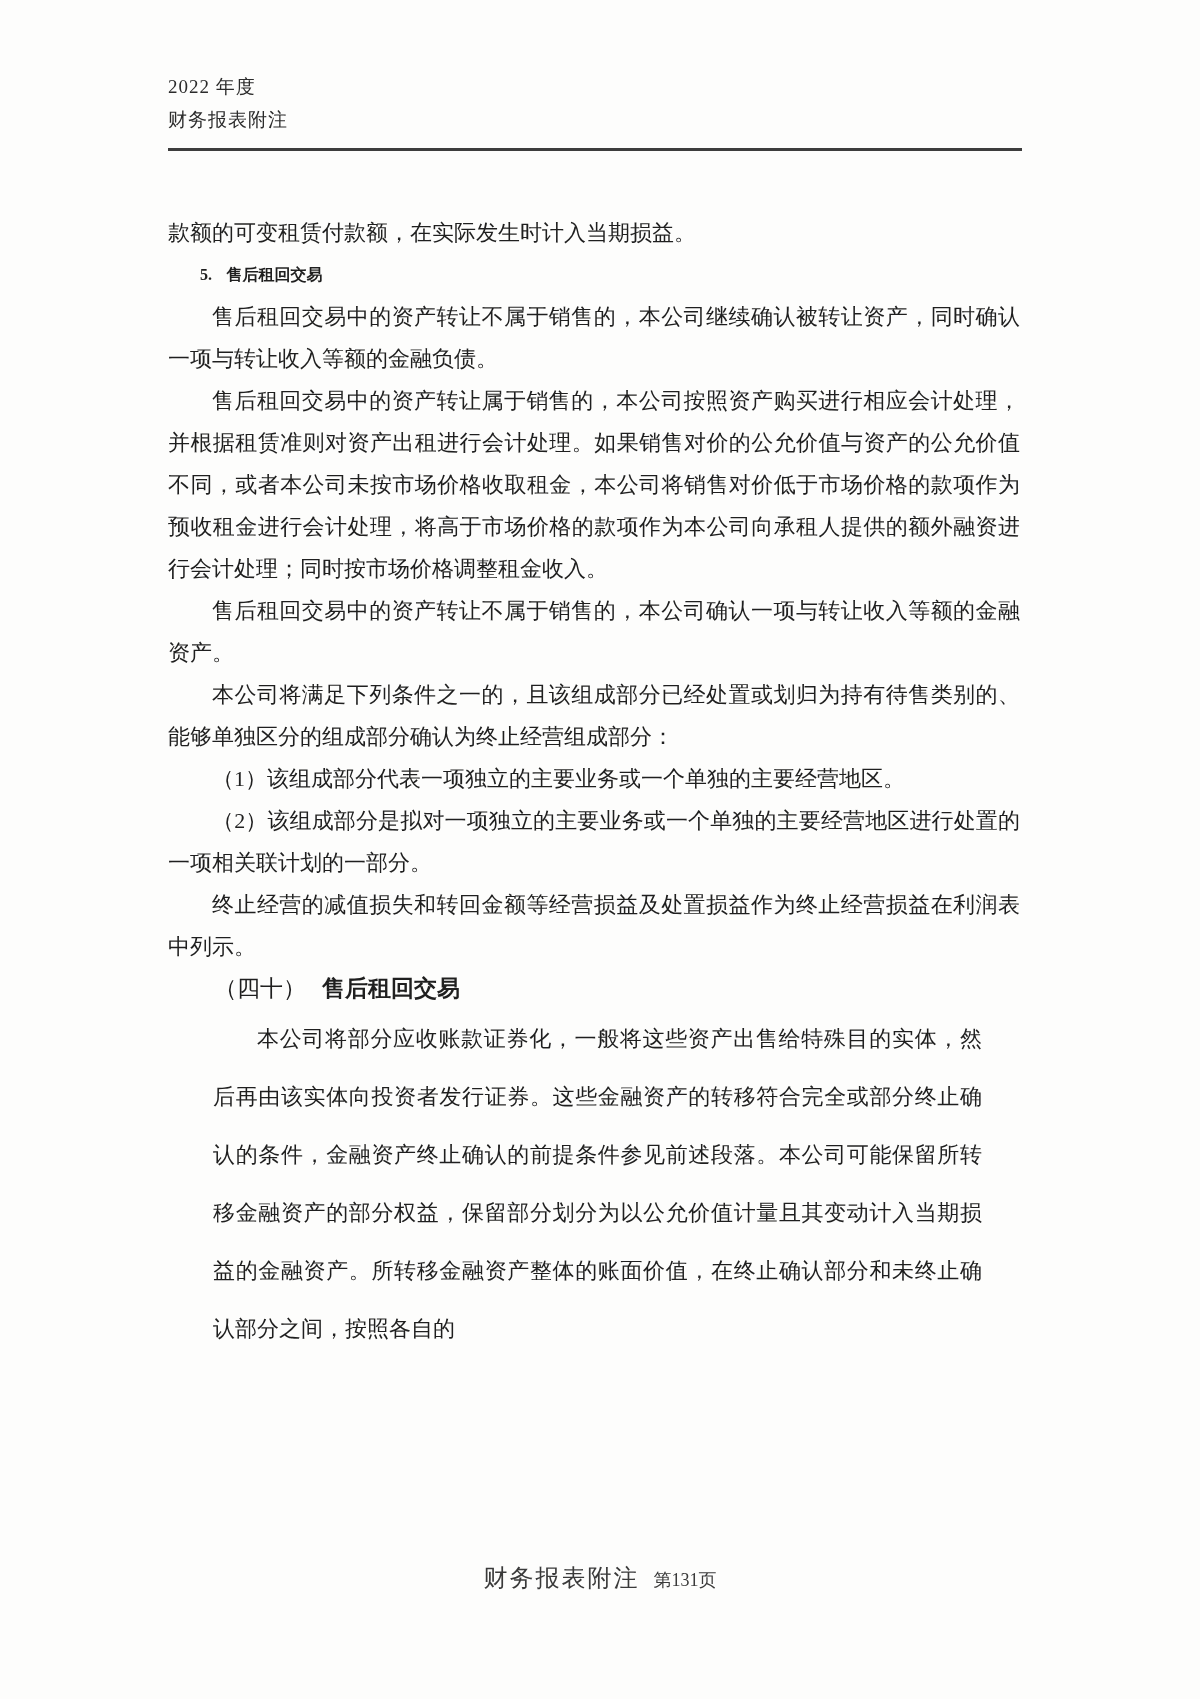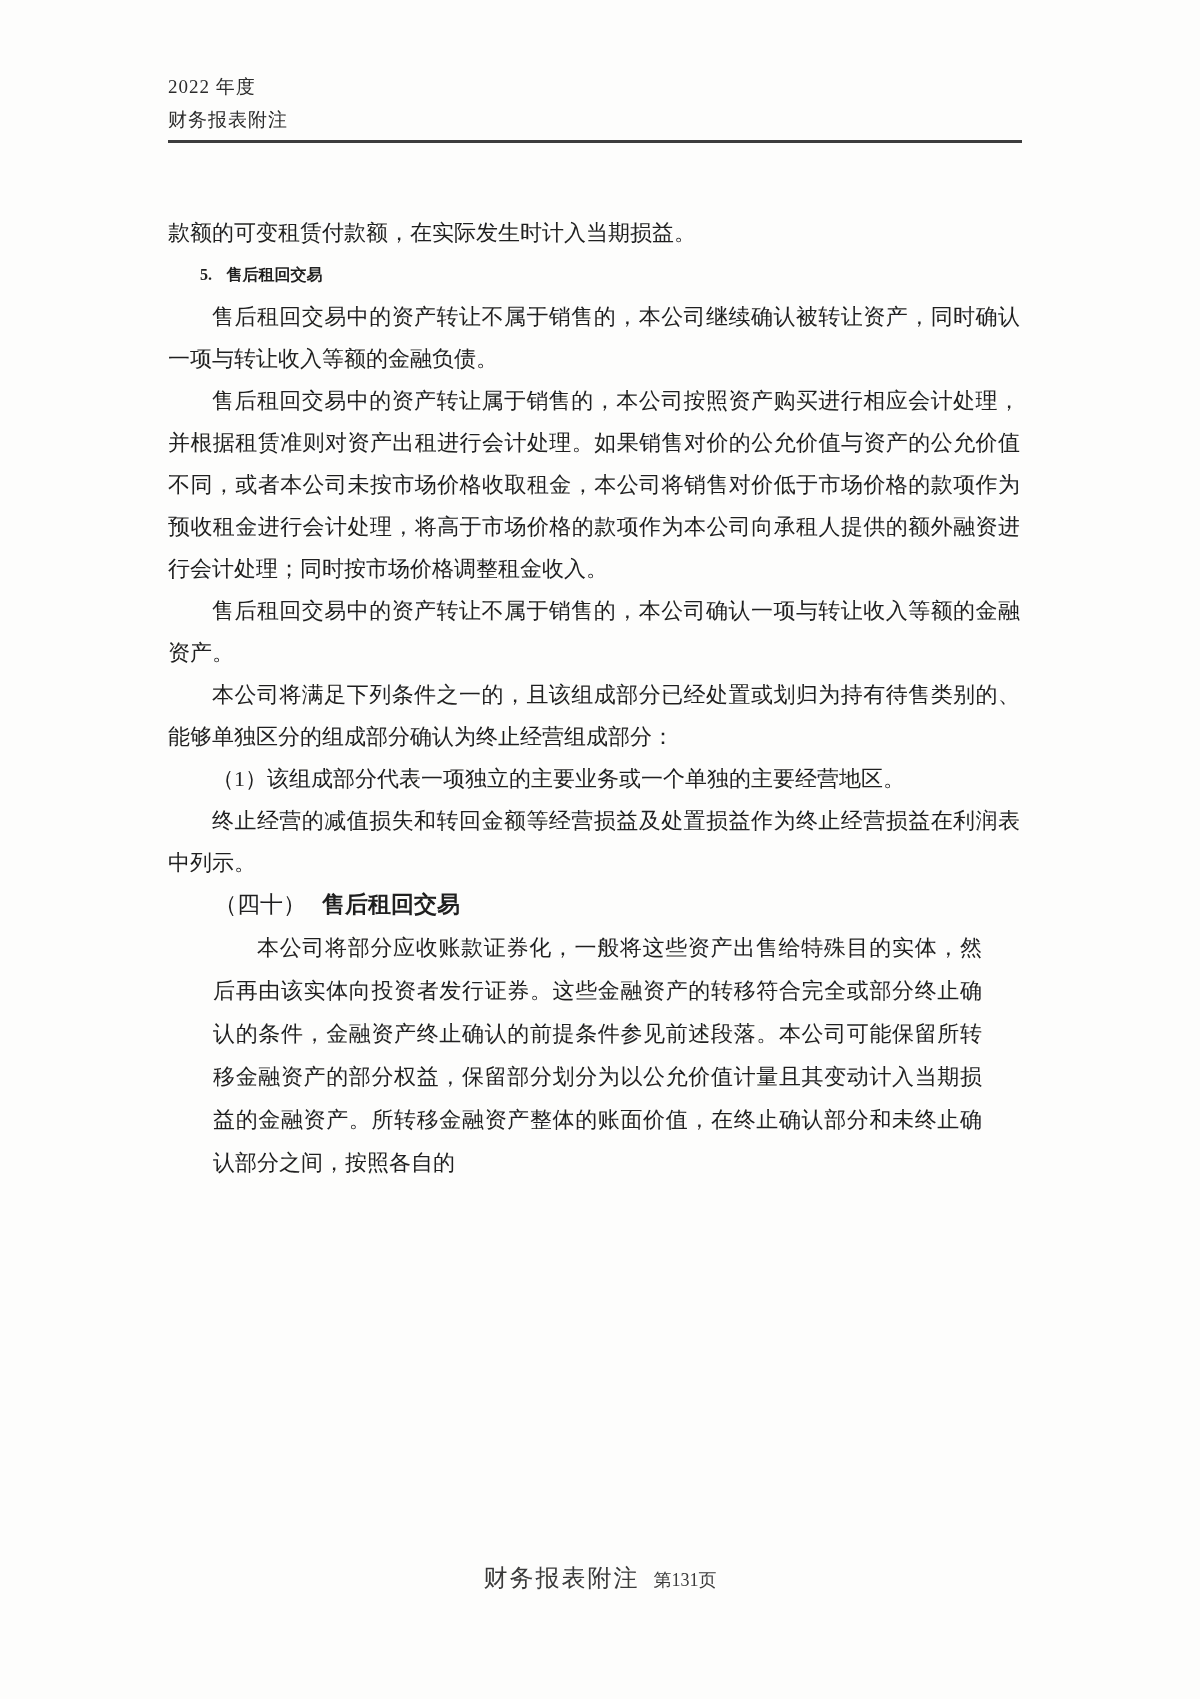--- a/index.html
+++ b/index.html
@@ -21,21 +21,21 @@
   
   .header {
     position: absolute;
     left: 168px;
     right: 178px;
     top: 70px;
     font-size: 19px;
     line-height: 33px;
     color: #2b2b2b;
     border-bottom: 3px solid #3d3d3d;
-    padding-bottom: 4px;
+    padding-bottom: 12px;
   }
   .header div { letter-spacing: 1px; }
 
   
   .doc-body {
     position: absolute;
     left: 168px;
     right: 180px;
     top: 212px;
     font-size: 22px;
@@ -62,21 +62,21 @@
     margin: 0;
   }
   .h39 { margin: 16px 0 6px 0; }
   .h39 .sec-num { font-weight: normal; margin-right: 1.3em; }
   .h40 { margin: 20px 0 8px 0; }
   .h40 .sec-num { font-weight: normal; margin-right: 0.7em; }
 
   .indent-block {
     margin-left: 45px;
     margin-right: 38px;
-    line-height: 43px;
+    line-height: 58px;
   }
 
   
   .footer {
     position: absolute;
     left: 0;
     right: 0;
     top: 1562px;
     text-align: center;
     color: #3a3a3a;
@@ -104,20 +104,21 @@
     <div>
         <p>售后租回交易中的资产转让不属于销售的，本公司继续确认被转让资产，同时确认一项与转让收入等额的金融负债。</p>
         <p>售后租回交易中的资产转让属于销售的，本公司按照资产购买进行相应会计处理，并根据租赁准则对资产出租进行会计处理。如果销售对价的公允价值与资产的公允价值不同，或者本公司未按市场价格收取租金，本公司将销售对价低于市场价格的款项作为预收租金进行会计处理，将高于市场价格的款项作为本公司向承租人提供的额外融资进行会计处理；同时按市场价格调整租金收入。</p>
         <p>售后租回交易中的资产转让不属于销售的，本公司确认一项与转让收入等额的金融资产。</p>
       </div>
 
 
     <div>
         <p>本公司将满足下列条件之一的，且该组成部分已经处置或划归为持有待售类别的、能够单独区分的组成部分确认为终止经营组成部分：</p>
         <p>（1）该组成部分代表一项独立的主要业务或一个单独的主要经营地区。</p>
+        <p>（2）该组成部分是拟对一项独立的主要业务或一个单独的主要经营地区进行处置的一项相关联计划的一部分。</p>
         <p>终止经营的减值损失和转回金额等经营损益及处置损益作为终止经营损益在利润表中列示。</p>
       </div>
 
     <p class="h-big h40"><span class="sec-num">（四十）</span><span>售后租回交易</span></p>
 
     <div class="indent-block">
         <p>本公司将部分应收账款证券化，一般将这些资产出售给特殊目的实体，然后再由该实体向投资者发行证券。这些金融资产的转移符合完全或部分终止确认的条件，金融资产终止确认的前提条件参见前述段落。本公司可能保留所转移金融资产的部分权益，保留部分划分为以公允价值计量且其变动计入当期损益的金融资产。所转移金融资产整体的账面价值，在终止确认部分和未终止确认部分之间，按照各自的</p>
       </div>
 
   </div>

